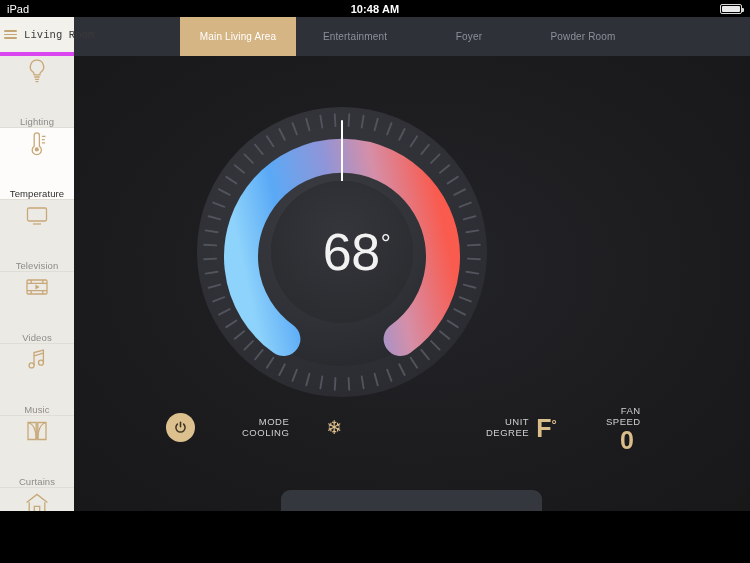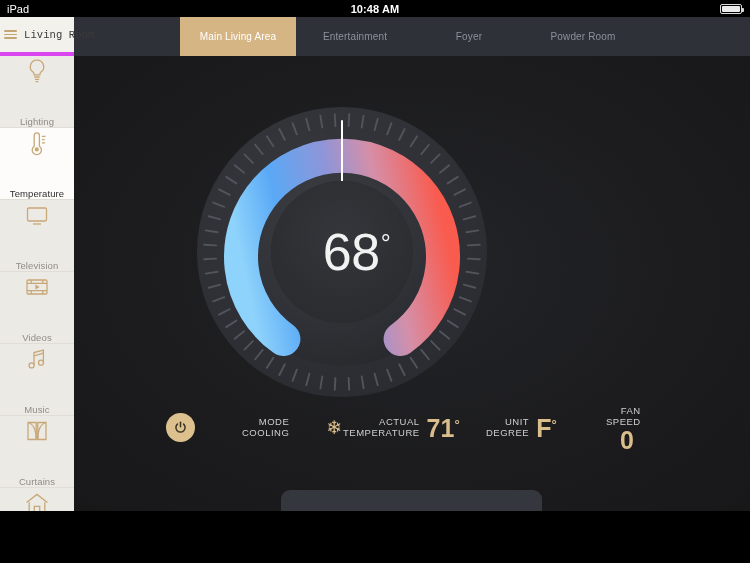--- a/index.html
+++ b/index.html
@@ -385,29 +385,20 @@
       </div>
 
       <div class="ctrl mode">
         <span class="ctl-stack">
           <span class="l1">MODE</span>
           <span class="l2">COOLING</span>
         </span>
         <span class="snow">❄</span>
       </div>
 
-      <div class="ctrl actual">
-        <span class="ctl-stack">
-          <span class="l1">ACTUAL</span>
-          <span class="l2">TEMPERATURE</span>
-        </span>
-        <span class="ctl-val">
-          <span>71</span><sup>°</sup>
-        </span>
-      </div>
 
       <div class="ctrl unit">
         <span class="ctl-stack">
           <span class="l1">UNIT</span>
           <span class="l2">DEGREE</span>
         </span>
         <span class="ctl-val">
           <span>F</span><sup>°</sup>
         </span>
       </div>

